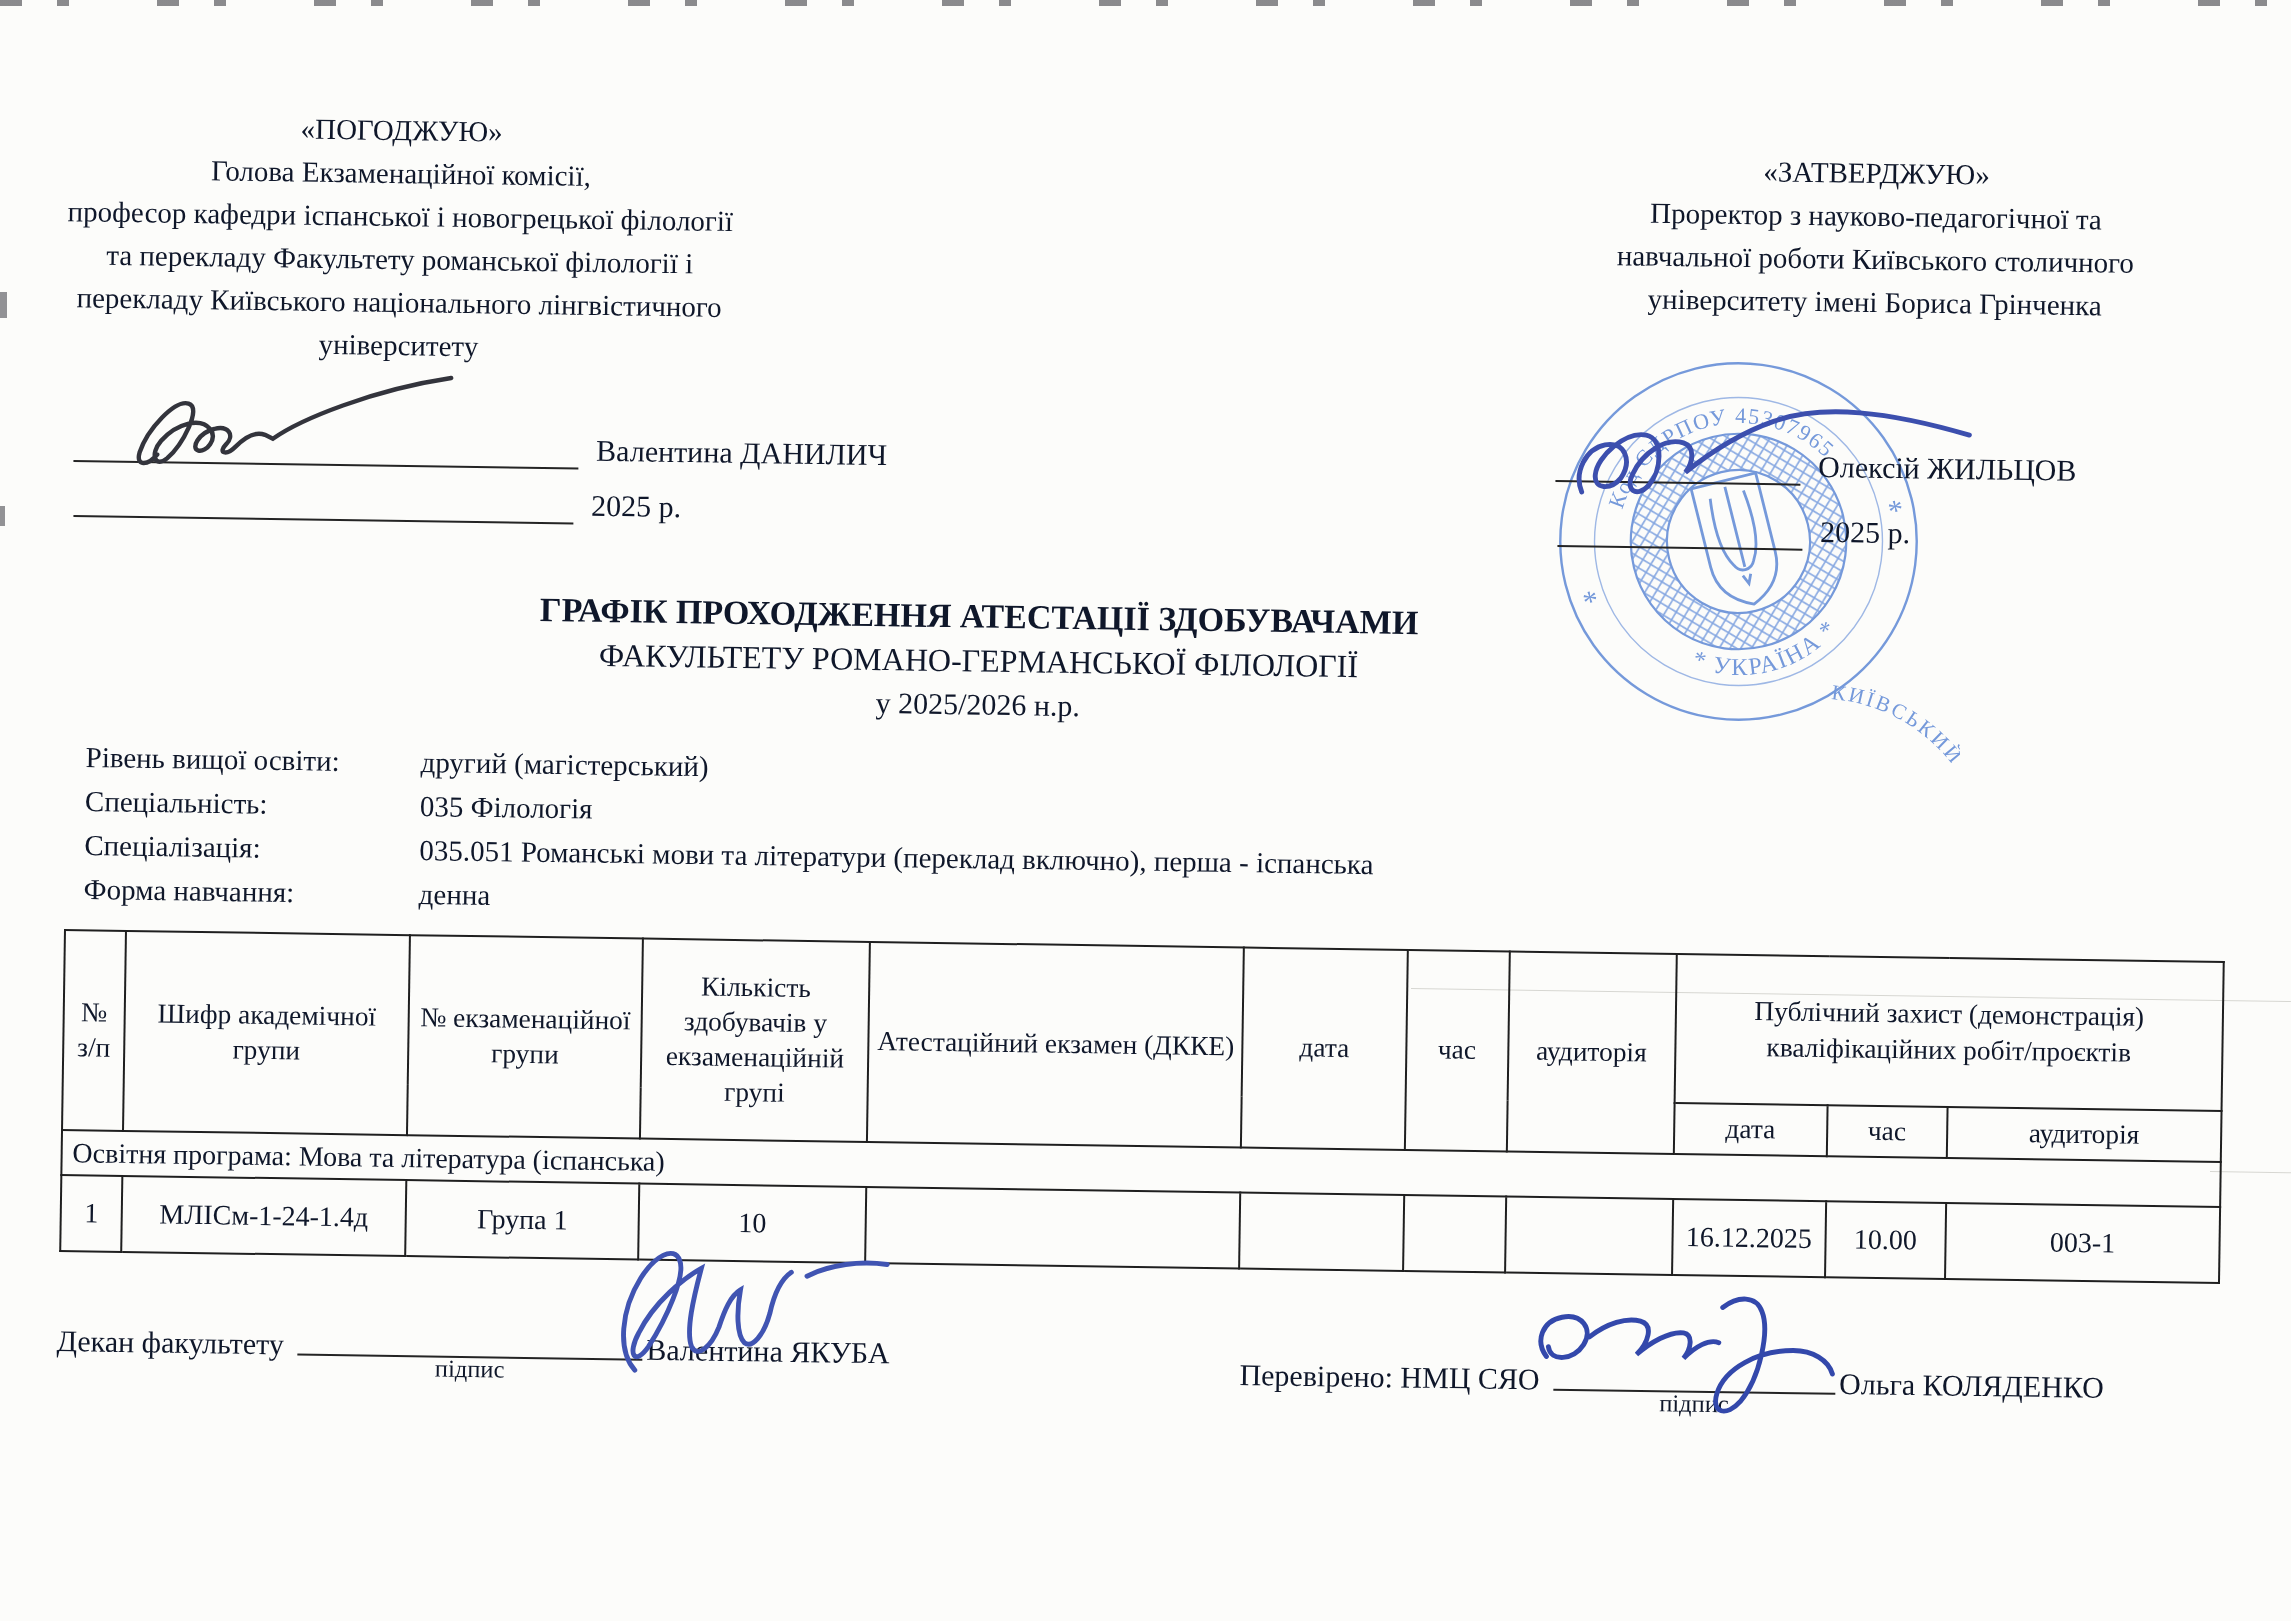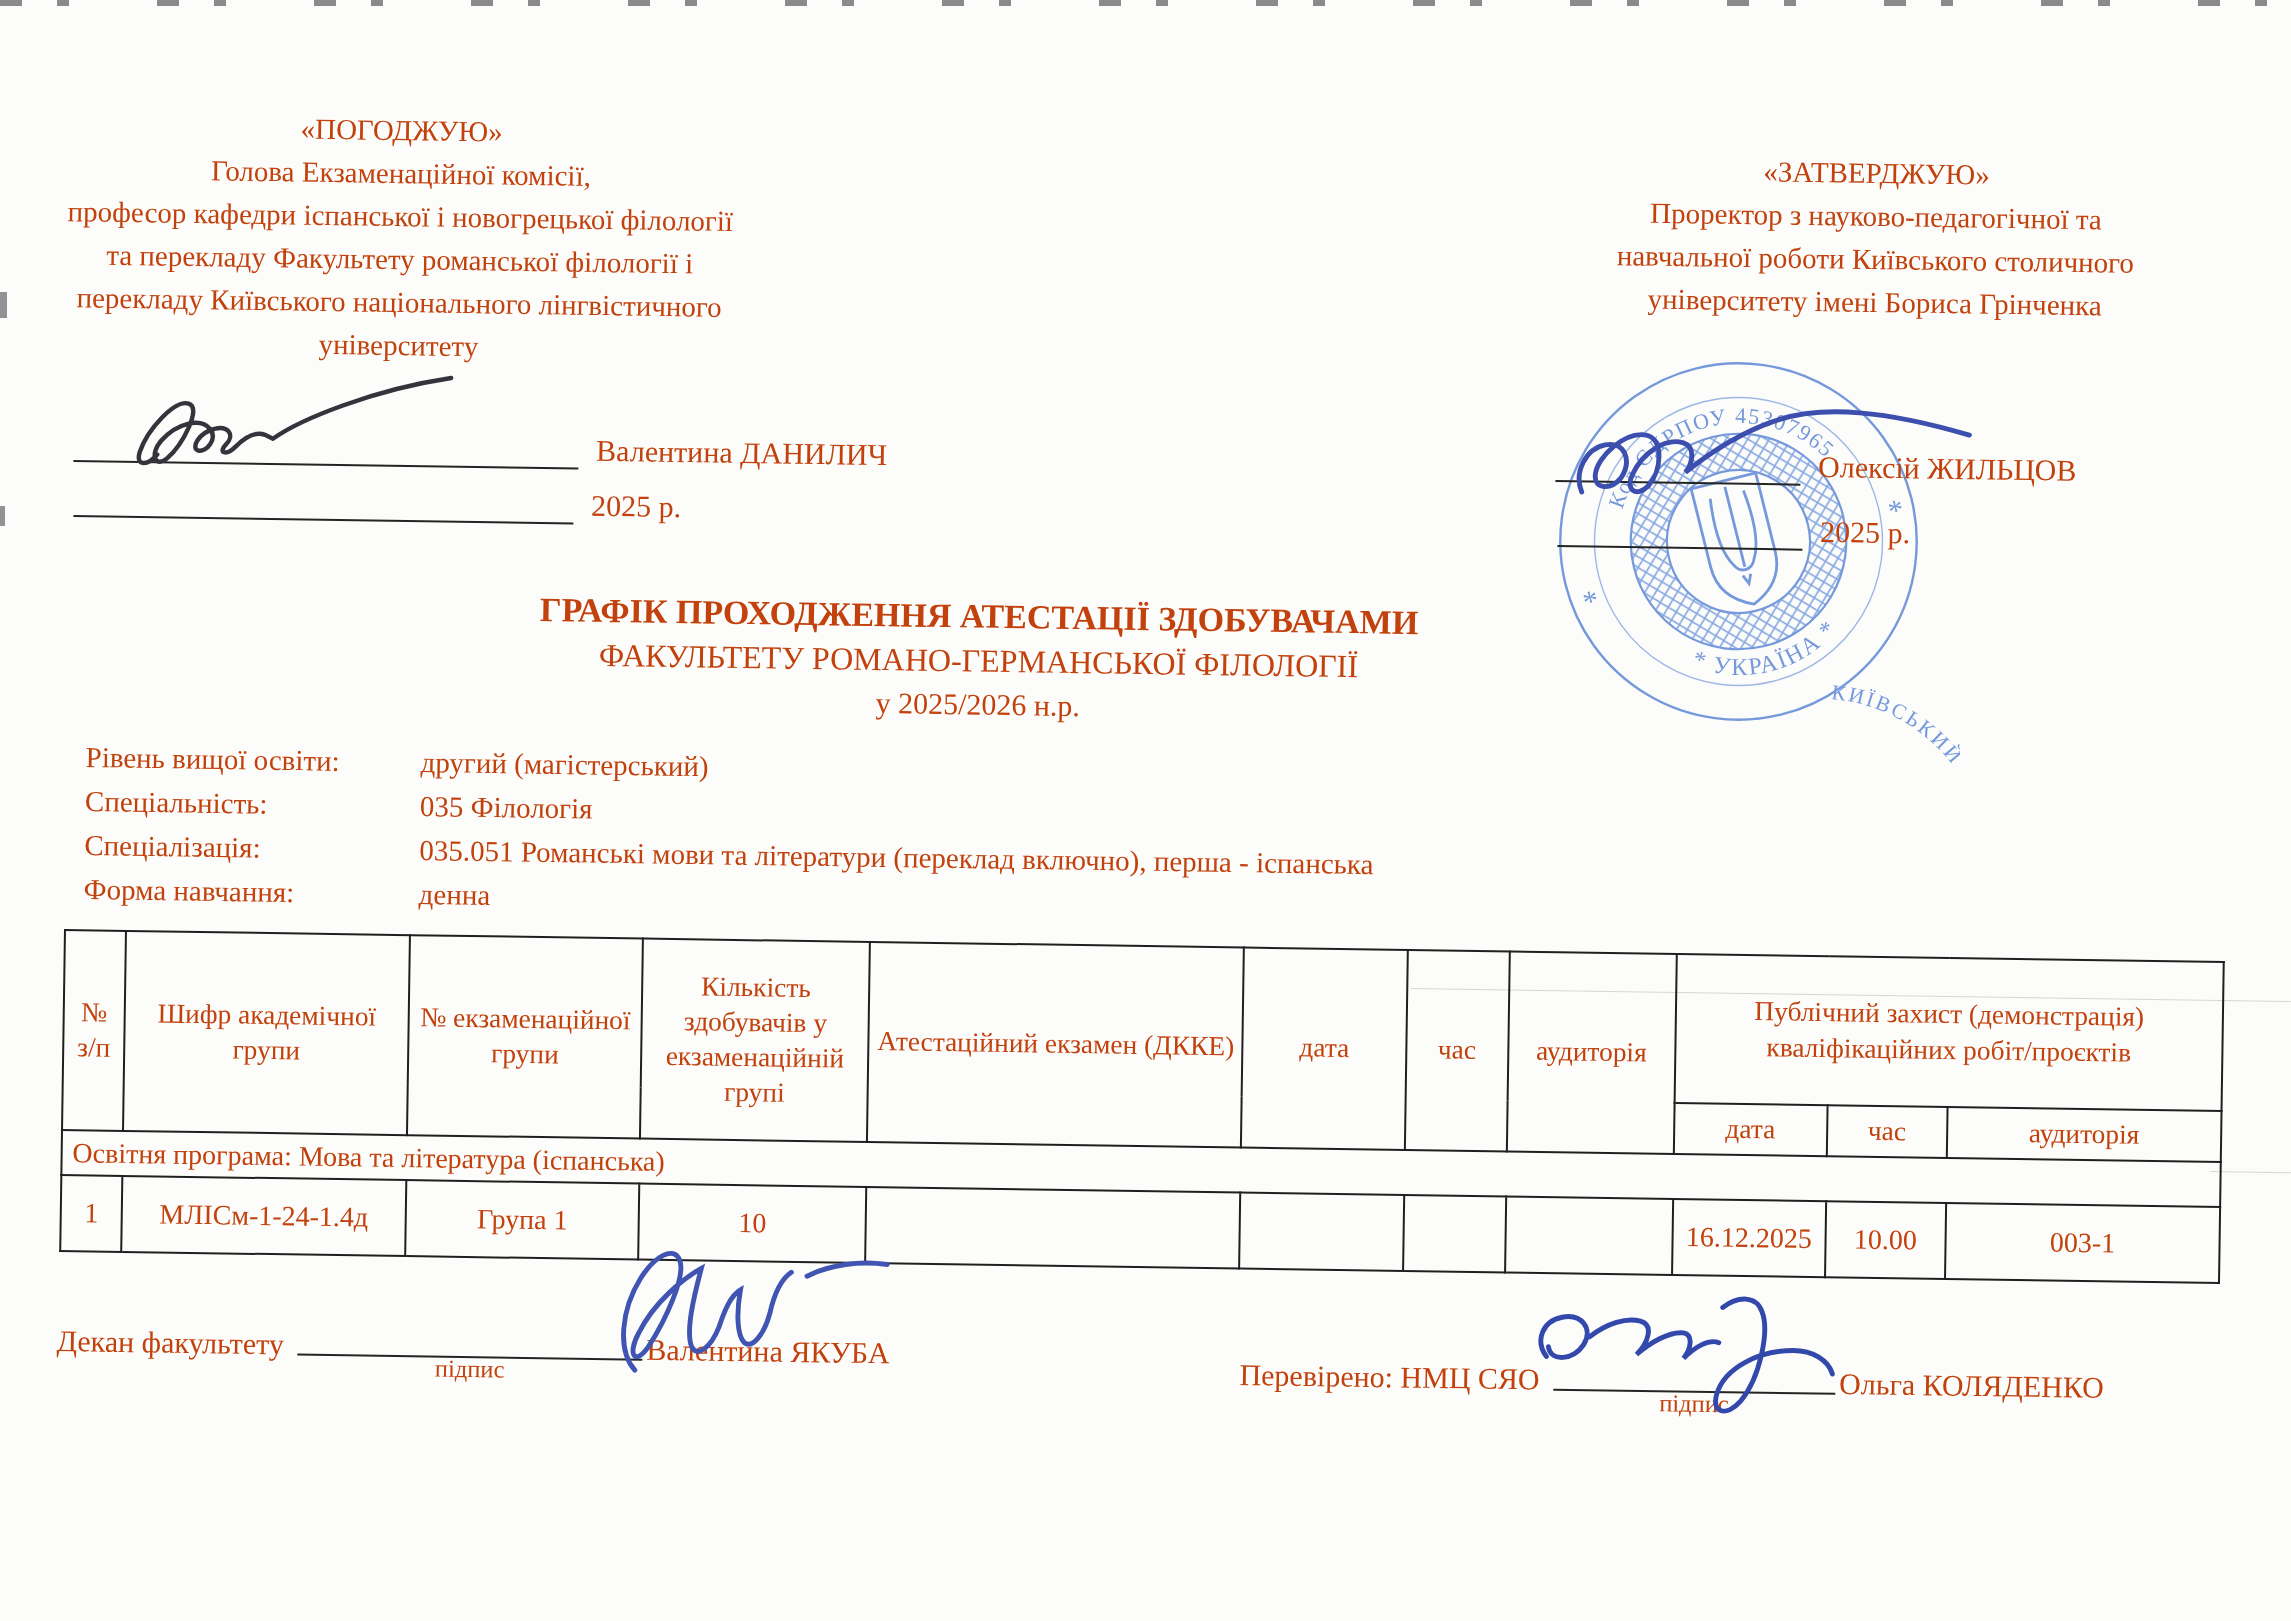--- a/index.html
+++ b/index.html
@@ -1,17 +1,17 @@
 <!DOCTYPE html>
 <html><head>
 <meta charset="utf-8">
 <style>
   html,body{margin:0;padding:0;background:#9a9a9a;}
   #page{position:relative;width:2292px;height:1621px;background:#fcfcfa;overflow:hidden;
-        font-family:"Liberation Serif","DejaVu Serif",serif;color:#c2410c;}
+        font-family:"Liberation Serif","DejaVu Serif",serif;color:#0f172a;}
   .block{position:absolute;}
   .tilt{transform:rotate(0.85deg);transform-origin:0 0;}
   
   #topedge{position:absolute;top:0;left:0;width:100%;height:5.9px;opacity:.55;
     background:repeating-linear-gradient(90deg,#2e2e34 0 21.6px,transparent 21.6px 57px,#2e2e34 57px 69px,transparent 69px 157px);}
   .speck{position:absolute;background:#3a3a42;opacity:.55;}
   .faintline{position:absolute;border-top:1px solid #d7d7d2;}
   
   .approve{width:686px;text-align:center;font-size:29px;line-height:43px;}
   .sigrow{position:absolute;display:flex;align-items:flex-end;white-space:nowrap;}

